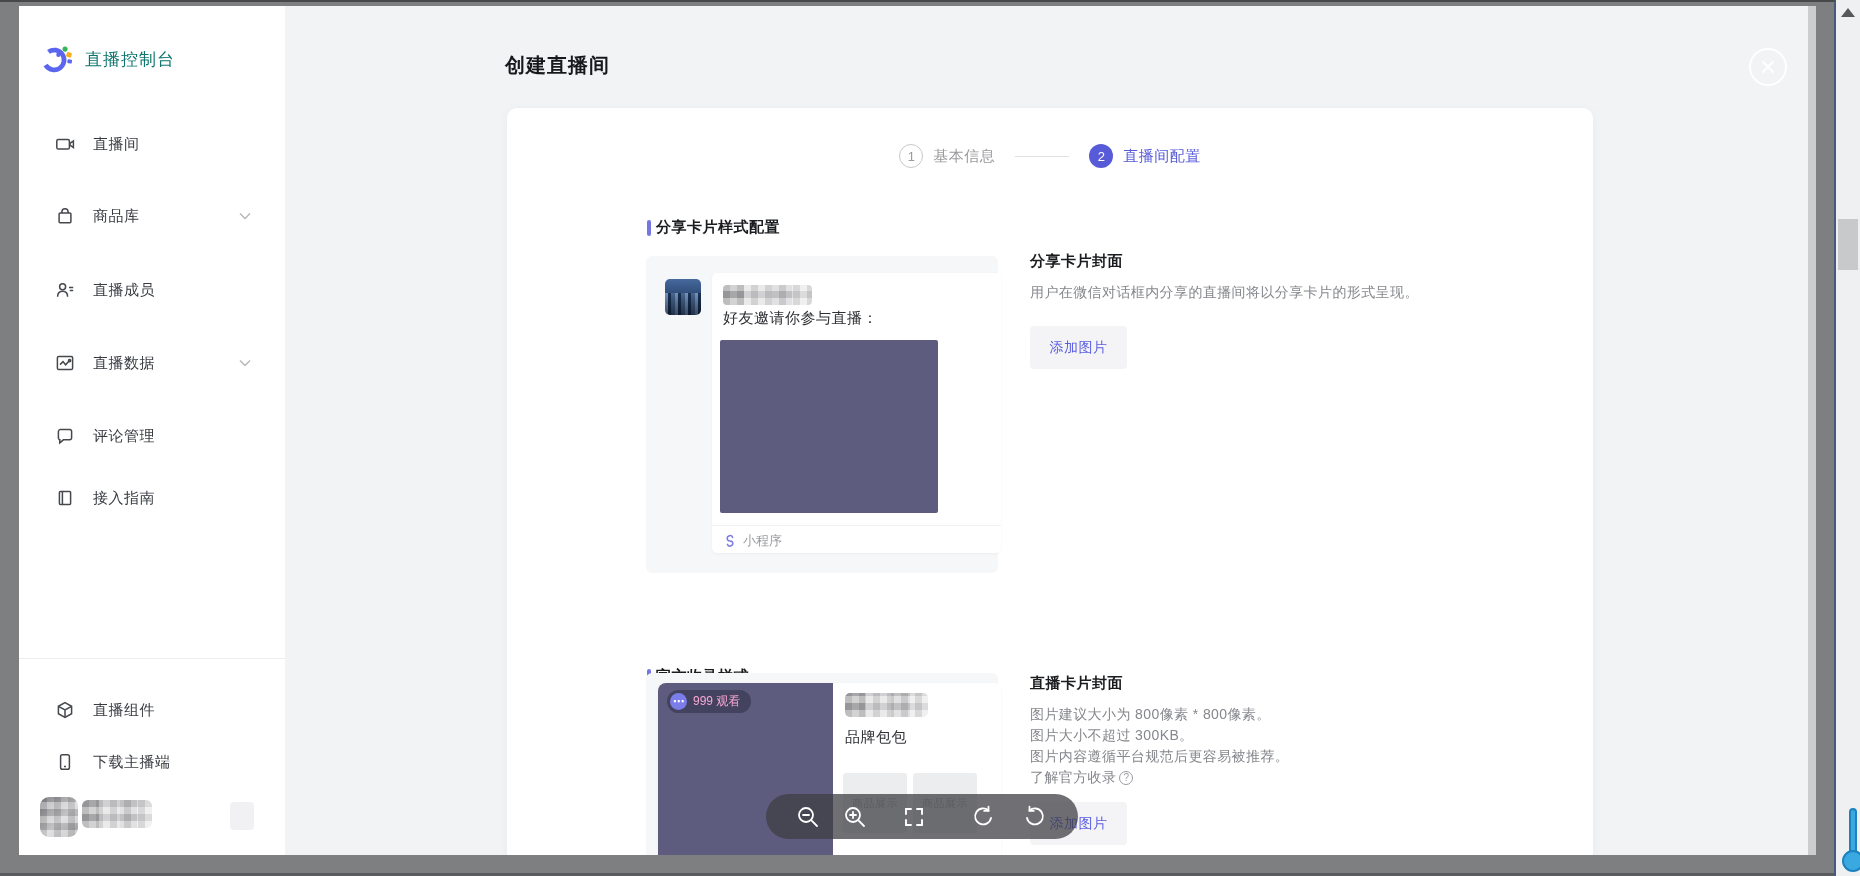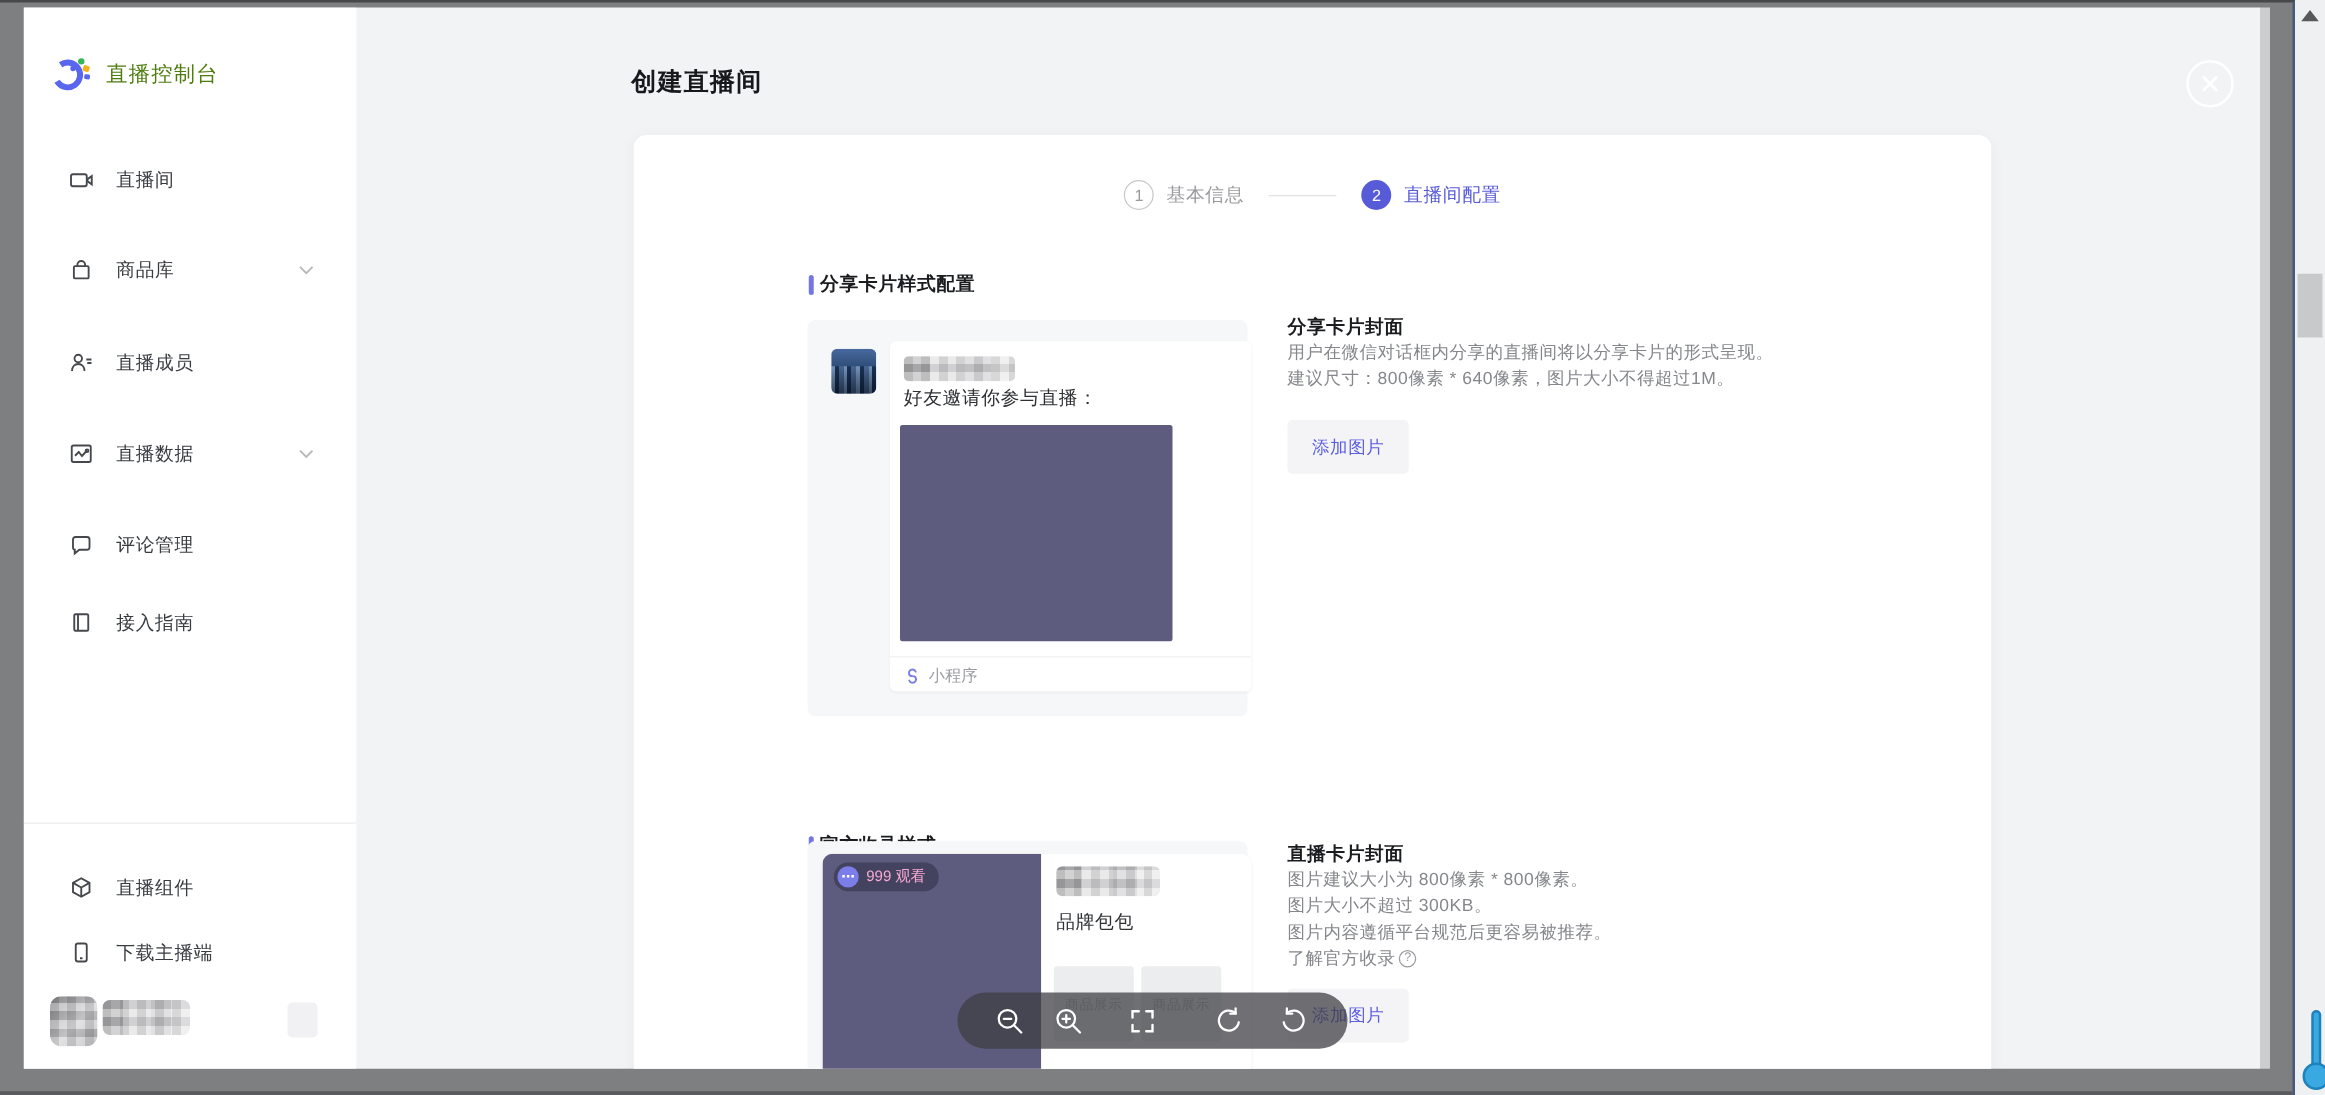--- a/index.html
+++ b/index.html
@@ -26,21 +26,21 @@
   
   #blue-cursor { position:absolute; left:1840px; top:808px; width:26px; height:68px; z-index:99; }
   #blue-cursor .stem { position:absolute; left:9px; top:0; width:8px; height:50px; background:#3aa9e1;
     border:2px solid #1d82bd; border-radius:5px; }
   #blue-cursor .ball { position:absolute; left:2px; top:42px; width:22px; height:22px; border-radius:50%;
     background:#3aa9e1; border:2px solid #1d82bd; }
 
   
   #sidebar { position:absolute; left:0; top:0; width:266px; height:100%; background:#fff; }
   #logo-row { position:absolute; left:21px; top:36px; display:flex; align-items:center; gap:11px; }
-  #logo-row .app-title { font-size:17px; color:#4d7c0f; font-weight:500; letter-spacing:1px; }
+  #logo-row .app-title { font-size:17px; color:#0f766e; font-weight:500; letter-spacing:1px; }
 
   .side-item { position:absolute; left:0; width:266px; height:40px; display:flex; align-items:center;
     padding-left:36px; cursor:pointer; }
   .side-item .lbl { margin-left:18px; font-size:15px; color:#383b40; letter-spacing:.5px; }
   .side-item .chev { position:absolute; right:34px; }
   #sidebar-divider { position:absolute; left:0; top:652px; width:266px; border-top:1px solid #ededee; }
 
   #account-row { position:absolute; left:0; top:780px; width:266px; height:62px; cursor:pointer; }
   .mosaic { background:
       repeating-linear-gradient(90deg, rgba(0,0,0,.10) 0 7px, rgba(255,255,255,0) 7px 14px),
@@ -120,21 +120,21 @@
   .prod-box { position:absolute; top:90px; width:64px; height:60px; background:#ebedee; border-radius:3px;
     display:flex; align-items:center; justify-content:center; font-size:11px; color:#b3b7be; letter-spacing:.5px; }
   #prod-box-1 { left:10px; }
   #prod-box-2 { left:80px; }
 
   
   .info-col { position:absolute; left:523px; width:480px; }
   #info1 { top:144px; }
   #info2 { top:566px; }
   .info-title { font-size:15px; font-weight:bold; color:#1a1c1f; letter-spacing:.5px; }
-  .info-lines { }
+  .info-lines { margin-top:11px; }
   .info-lines p { font-size:14px; color:#85878c; line-height:21px; letter-spacing:.4px; }
   .learn-more { display:inline-flex; align-items:center; gap:3px; font-size:14px; color:#85878c; line-height:21px;
     cursor:pointer; text-decoration:none; }
   .q-icon { display:inline-flex; width:14px; height:14px; border:1px solid #9a9ca1; border-radius:50%;
     font-size:10px; color:#9a9ca1; align-items:center; justify-content:center; }
   .add-image-btn { margin-top:23px; width:97px; height:43px; background:#f4f4f6; border:none; border-radius:4px;
     color:#5a5de0; font-size:14px; cursor:pointer; letter-spacing:.5px;
     font-family:"Liberation Sans","DejaVu Sans",sans-serif; }
   #info2 .add-image-btn { margin-top:14px; }
 
@@ -310,21 +310,20 @@
               </span>
               <span class="mp-lbl">小程序</span>
             </div>
           </div>
         </div>
 
         <div class="info-col" id="info1">
           <div class="info-title">分享卡片封面</div>
           <div class="info-lines">
             <p>用户在微信对话框内分享的直播间将以分享卡片的形式呈现。</p>
-            <p>建议尺寸：800像素 * 640像素，图片大小不得超过1M。</p>
           </div>
           <button class="add-image-btn">添加图片</button>
         </div>
 
         <div class="sec-header" id="sec2-header">
           <span class="sec-bar"></span>
           <span class="sec-title">官方收录样式</span>
         </div>
 
         <div class="preview-panel" id="panel2">

